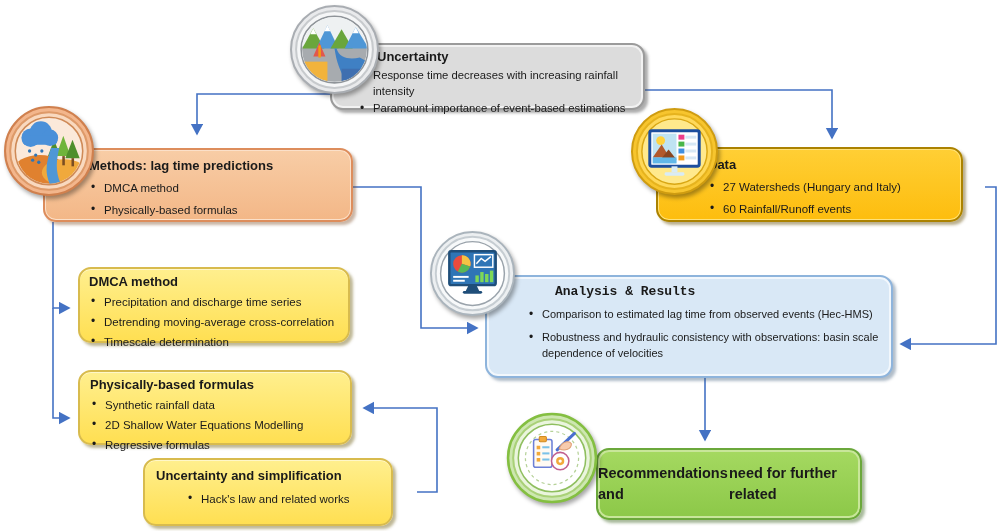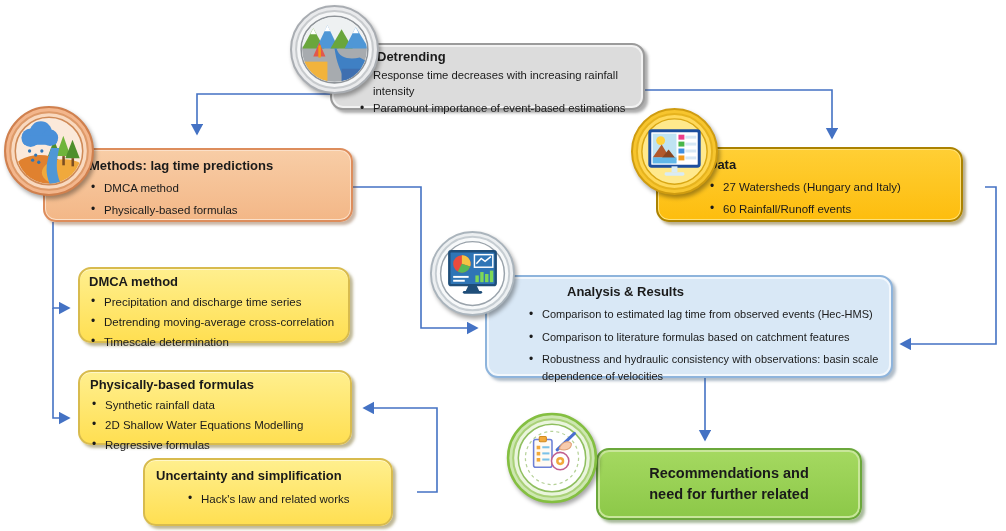--- a/index.html
+++ b/index.html
@@ -42,28 +42,28 @@
   .n-physical{left:78px;top:370px;width:274px;height:75px;padding:5px 6px 5px 10px;}
   .n-physical ul.node-bullets li{margin-top:4px;}
   .n-uncertainty{left:143px;top:458px;width:250px;height:68px;padding:8px 8px 8px 11px;}
   .n-uncertainty ul.node-bullets{margin-left:30px;}
   .n-uncertainty ul.node-bullets li{margin-top:7px;}
 
   .n-analysis{left:485px;top:275px;width:408px;height:103px;
     background:#d9e8f6;border:2px solid #8eb4dc;
     box-shadow:inset 0 0 0 2px #f2f7fc,3px 3px 3px rgba(60,90,120,.4);
     padding:7px 4px 7px 40px;}
-  .n-analysis .node-title{margin-left:40px;}
+  .n-analysis .node-title{margin-left:28px;font-family:Liberation Mono, monospace;}
   .n-analysis ul.node-bullets{font-size:11px;}
   .n-analysis ul.node-bullets li{margin-top:6px;line-height:1.5;}
 
   .n-recommendations{left:596px;top:448px;width:266px;height:72px;
     background:linear-gradient(#a5d961,#8cc848);border:2px solid #6ba83b;
     box-shadow:inset 0 0 0 2px #c8e69a,3px 3px 3px rgba(60,100,30,.45);
-    display:flex;flex-direction:column;align-items:center;justify-content:center;}
+    display:flex;align-items:center;justify-content:center;}
   .n-recommendations .node-title{font-size:14.5px;line-height:1.45;}
 
   .icon{position:absolute;filter:drop-shadow(2px 3px 2px rgba(0,0,0,.35));}
   .i-motivation{left:289px;top:4px;width:91px;height:91px;}
   .i-methods{left:3px;top:105px;width:92px;height:92px;}
   .i-data{left:630px;top:107px;width:89px;height:89px;}
   .i-analysis{left:429px;top:230px;width:87px;height:87px;}
   .i-recommendations{left:506px;top:412px;width:92px;height:92px;}
   .icon svg{width:100%;height:100%;display:block;}
 </style>
@@ -84,21 +84,21 @@
       <path d="M53 222 V308 H69" marker-end="url(#arrow)"></path>
       <path d="M53 308 V418 H69" marker-end="url(#arrow)"></path>
       <path d="M353 187 H421 V328 H477" marker-end="url(#arrow)"></path>
       <path d="M985 187 H996 V344 H901" marker-end="url(#arrow)"></path>
       <path d="M705 378 V440" marker-end="url(#arrow)"></path>
       <path d="M417 492 H437 V408 H364" marker-end="url(#arrow)"></path>
     </g>
   </svg>
 
   <div class="node n-motivation">
-    <div class="node-title">Detrending</div>
+    <div class="node-title">Uncertainty</div>
     <ul class="node-bullets">
         <li>Response time decreases with increasing rainfall intensity</li>
         <li>Paramount importance  of event-based estimations</li>
       </ul>
   </div>
 
   <div class="node n-methods">
     <div class="node-title">Methods: lag time predictions</div>
     <ul class="node-bullets">
         <li>DMCA method</li>
@@ -129,21 +129,20 @@
         <li>Synthetic rainfall data</li>
         <li>2D Shallow Water Equations Modelling</li>
         <li>Regressive formulas</li>
       </ul>
   </div>
 
   <div class="node n-analysis">
     <div class="node-title">Analysis &amp; Results</div>
     <ul class="node-bullets">
         <li>Comparison to estimated lag time from observed events (Hec-HMS)</li>
-        <li>Comparison to literature formulas based on catchment features</li>
         <li>Robustness and hydraulic consistency with observations: basin scale dependence of velocities</li>
       </ul>
   </div>
 
   <div class="node yellowbox n-uncertainty">
     <div class="node-title">Uncertainty and simplification</div>
     <ul class="node-bullets">
         <li>Hack's law and related works</li>
       </ul>
   </div>

